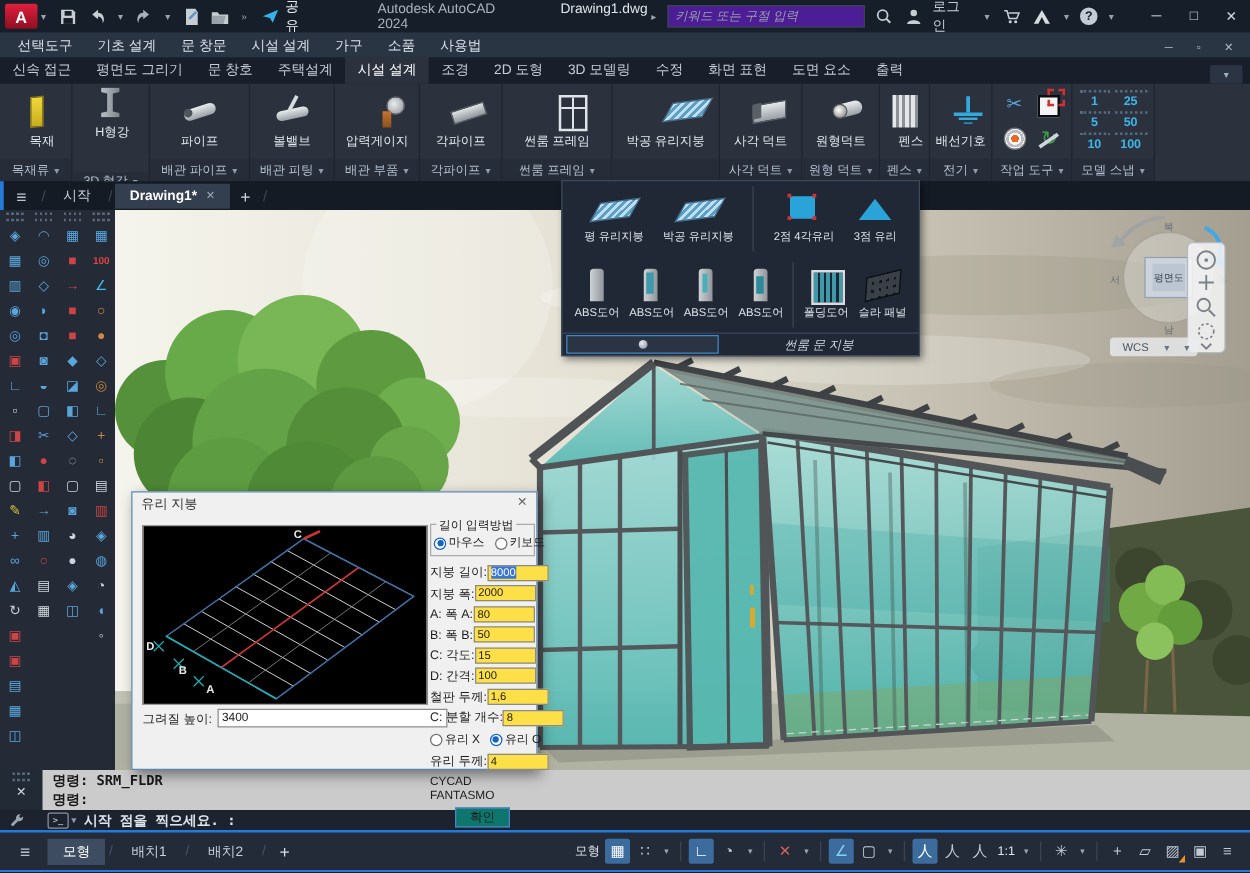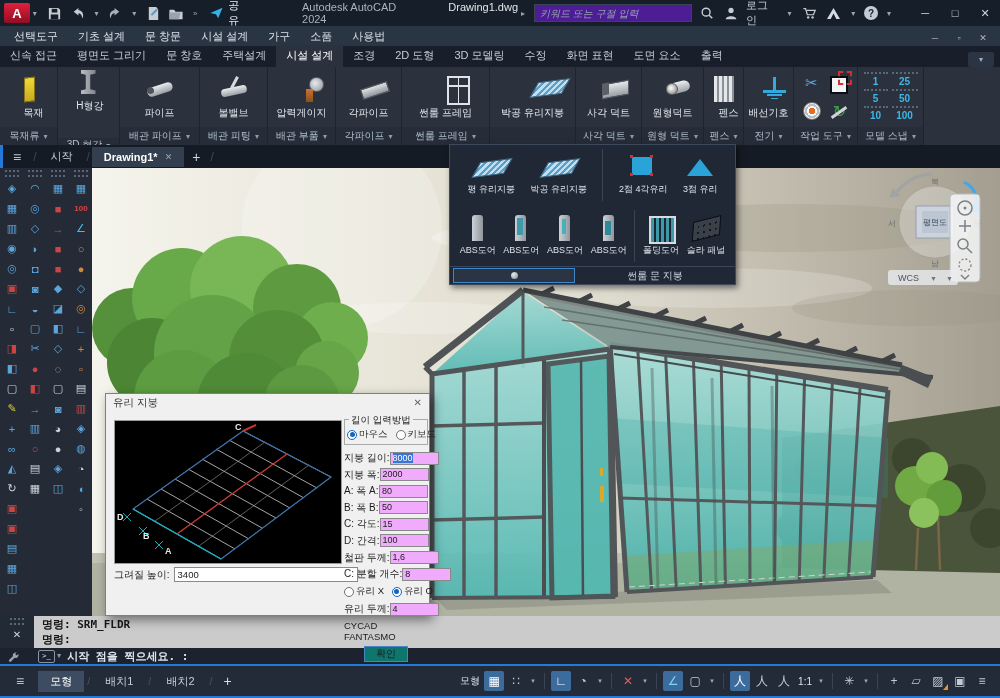--- a/index.html
+++ b/index.html
@@ -142,21 +142,21 @@
      background:linear-gradient(90deg,#cdd2d6,#8f959b);}
   .absdoor2-icon::after{content:"";position:absolute;left:11px;top:3px;width:6px;height:17px;background:#3e9aa8;}
   .absdoor3-icon::after{content:"";position:absolute;left:12px;top:4px;width:4px;height:15px;background:#49b0b8;}
   .absdoor4-icon::after{content:"";position:absolute;left:11px;top:6px;width:6px;height:14px;background:#2e8a9a;}
   .folddoor-icon::before{content:"";position:absolute;left:3px;top:1px;width:23px;height:24px;border:2px solid #d8dce0;
      background:repeating-linear-gradient(90deg,#3e9aa8 0 3px,#1d2632 3px 5px);}
   .solarpanel-icon::before{content:"";position:absolute;left:1px;top:4px;width:27px;height:17px;
      background:repeating-linear-gradient(90deg,#3a4048 0 4px,#14181d 4px 6px),
                 repeating-linear-gradient(#3a4048 0 4px,#14181d 4px 6px);
      background-blend-mode:lighten;transform:rotate(-14deg) skewX(-18deg);border:1px solid #0c0f13;}
-  .ftitle{height:17px;border-top:1px solid #39455a;display:flex;align-items:center;color:#cdd5e0;font-size:10px;}
+  .ftitle{height:17px;border-top:1px solid #39455a;display:flex;align-items:center;color:#cdd5e0;font-size:10px;font-style:italic;}
   .ftitle .fpin{width:16px;height:13px;margin-left:3px;border:1px solid #3f87c9;background:#2a3442;
         display:flex;align-items:center;justify-content:center;}
   .fpin::before{content:"";width:7px;height:7px;border-radius:50%;background:radial-gradient(circle at 35% 35%,#e8edf2,#7c8894);}
   .ftitle span{flex:1;text-align:center;margin-right:20px;}
   
   .dialog{position:absolute;left:105px;top:393px;width:325px;height:223px;background:#f0f0f0;
           border:1px solid #5a88b5;box-shadow:3px 4px 10px rgba(0,0,0,.45);z-index:40;
           font-size:10px;color:#1c1c1c;box-sizing:border-box;}
   .dtitle{height:17px;display:flex;align-items:center;padding:0 7px;font-size:10.5px;color:#333;}
   .dclose{margin-left:auto;color:#666;font-size:10px;}
@@ -167,21 +167,21 @@
   .dgroup{border:1px solid #aaa;position:relative;padding:8px 2px 3px;margin-top:5px;}
   .dgtitle{position:absolute;left:4px;top:-6px;background:#f0f0f0;padding:0 2px;font-size:9.5px;}
   .dradios{display:flex;gap:8px;align-items:center;}
   .radio{display:flex;align-items:center;gap:2px;font-size:9.5px;white-space:nowrap;}
   .rc{width:8px;height:8px;border-radius:50%;border:1px solid #707070;background:#fff;position:relative;flex:none;}
   .rc.on{border-color:#1464c0;}
   .rc.on::before{content:"";position:absolute;left:1.5px;top:1.5px;width:5px;height:5px;border-radius:50%;background:#1464c0;}
   #dlg-fields{margin-top:6px;display:flex;flex-direction:column;gap:2.6px;}
   .drow{display:flex;align-items:center;white-space:nowrap;}
   .dlab{font-size:10px;flex:1;}
-  .dinput{width:43px;height:11px;background:#f0abfc;border:1px solid #8a8a8a;font-size:9px;line-height:11px;padding:0 2px;flex:none;}
+  .dinput{width:43px;height:11px;background:#fde047;border:1px solid #8a8a8a;font-size:9px;line-height:11px;padding:0 2px;flex:none;}
   .dsel{background:#3875d7;color:#fff;}
   .dglass{display:flex;gap:8px;margin-top:4px;}
   .dthick{display:flex;align-items:center;margin-top:4px;white-space:nowrap;}
   .dbrand{margin-top:4px;font-size:9.5px;}
   .dok{margin:4px auto 0;width:42px;height:14px;border:1px solid #4a84c8;background:#0f766e;
        font-size:10px;display:flex;align-items:center;justify-content:center;}
   
   .cmd{position:absolute;left:0;top:616px;width:1000px;height:48px;background:#1c232e;}
   .cmdrail{position:absolute;left:0;top:0;width:34px;height:32px;background:#222a36;display:flex;
            flex-direction:column;align-items:center;padding-top:2px;box-sizing:border-box;gap:3px;}

